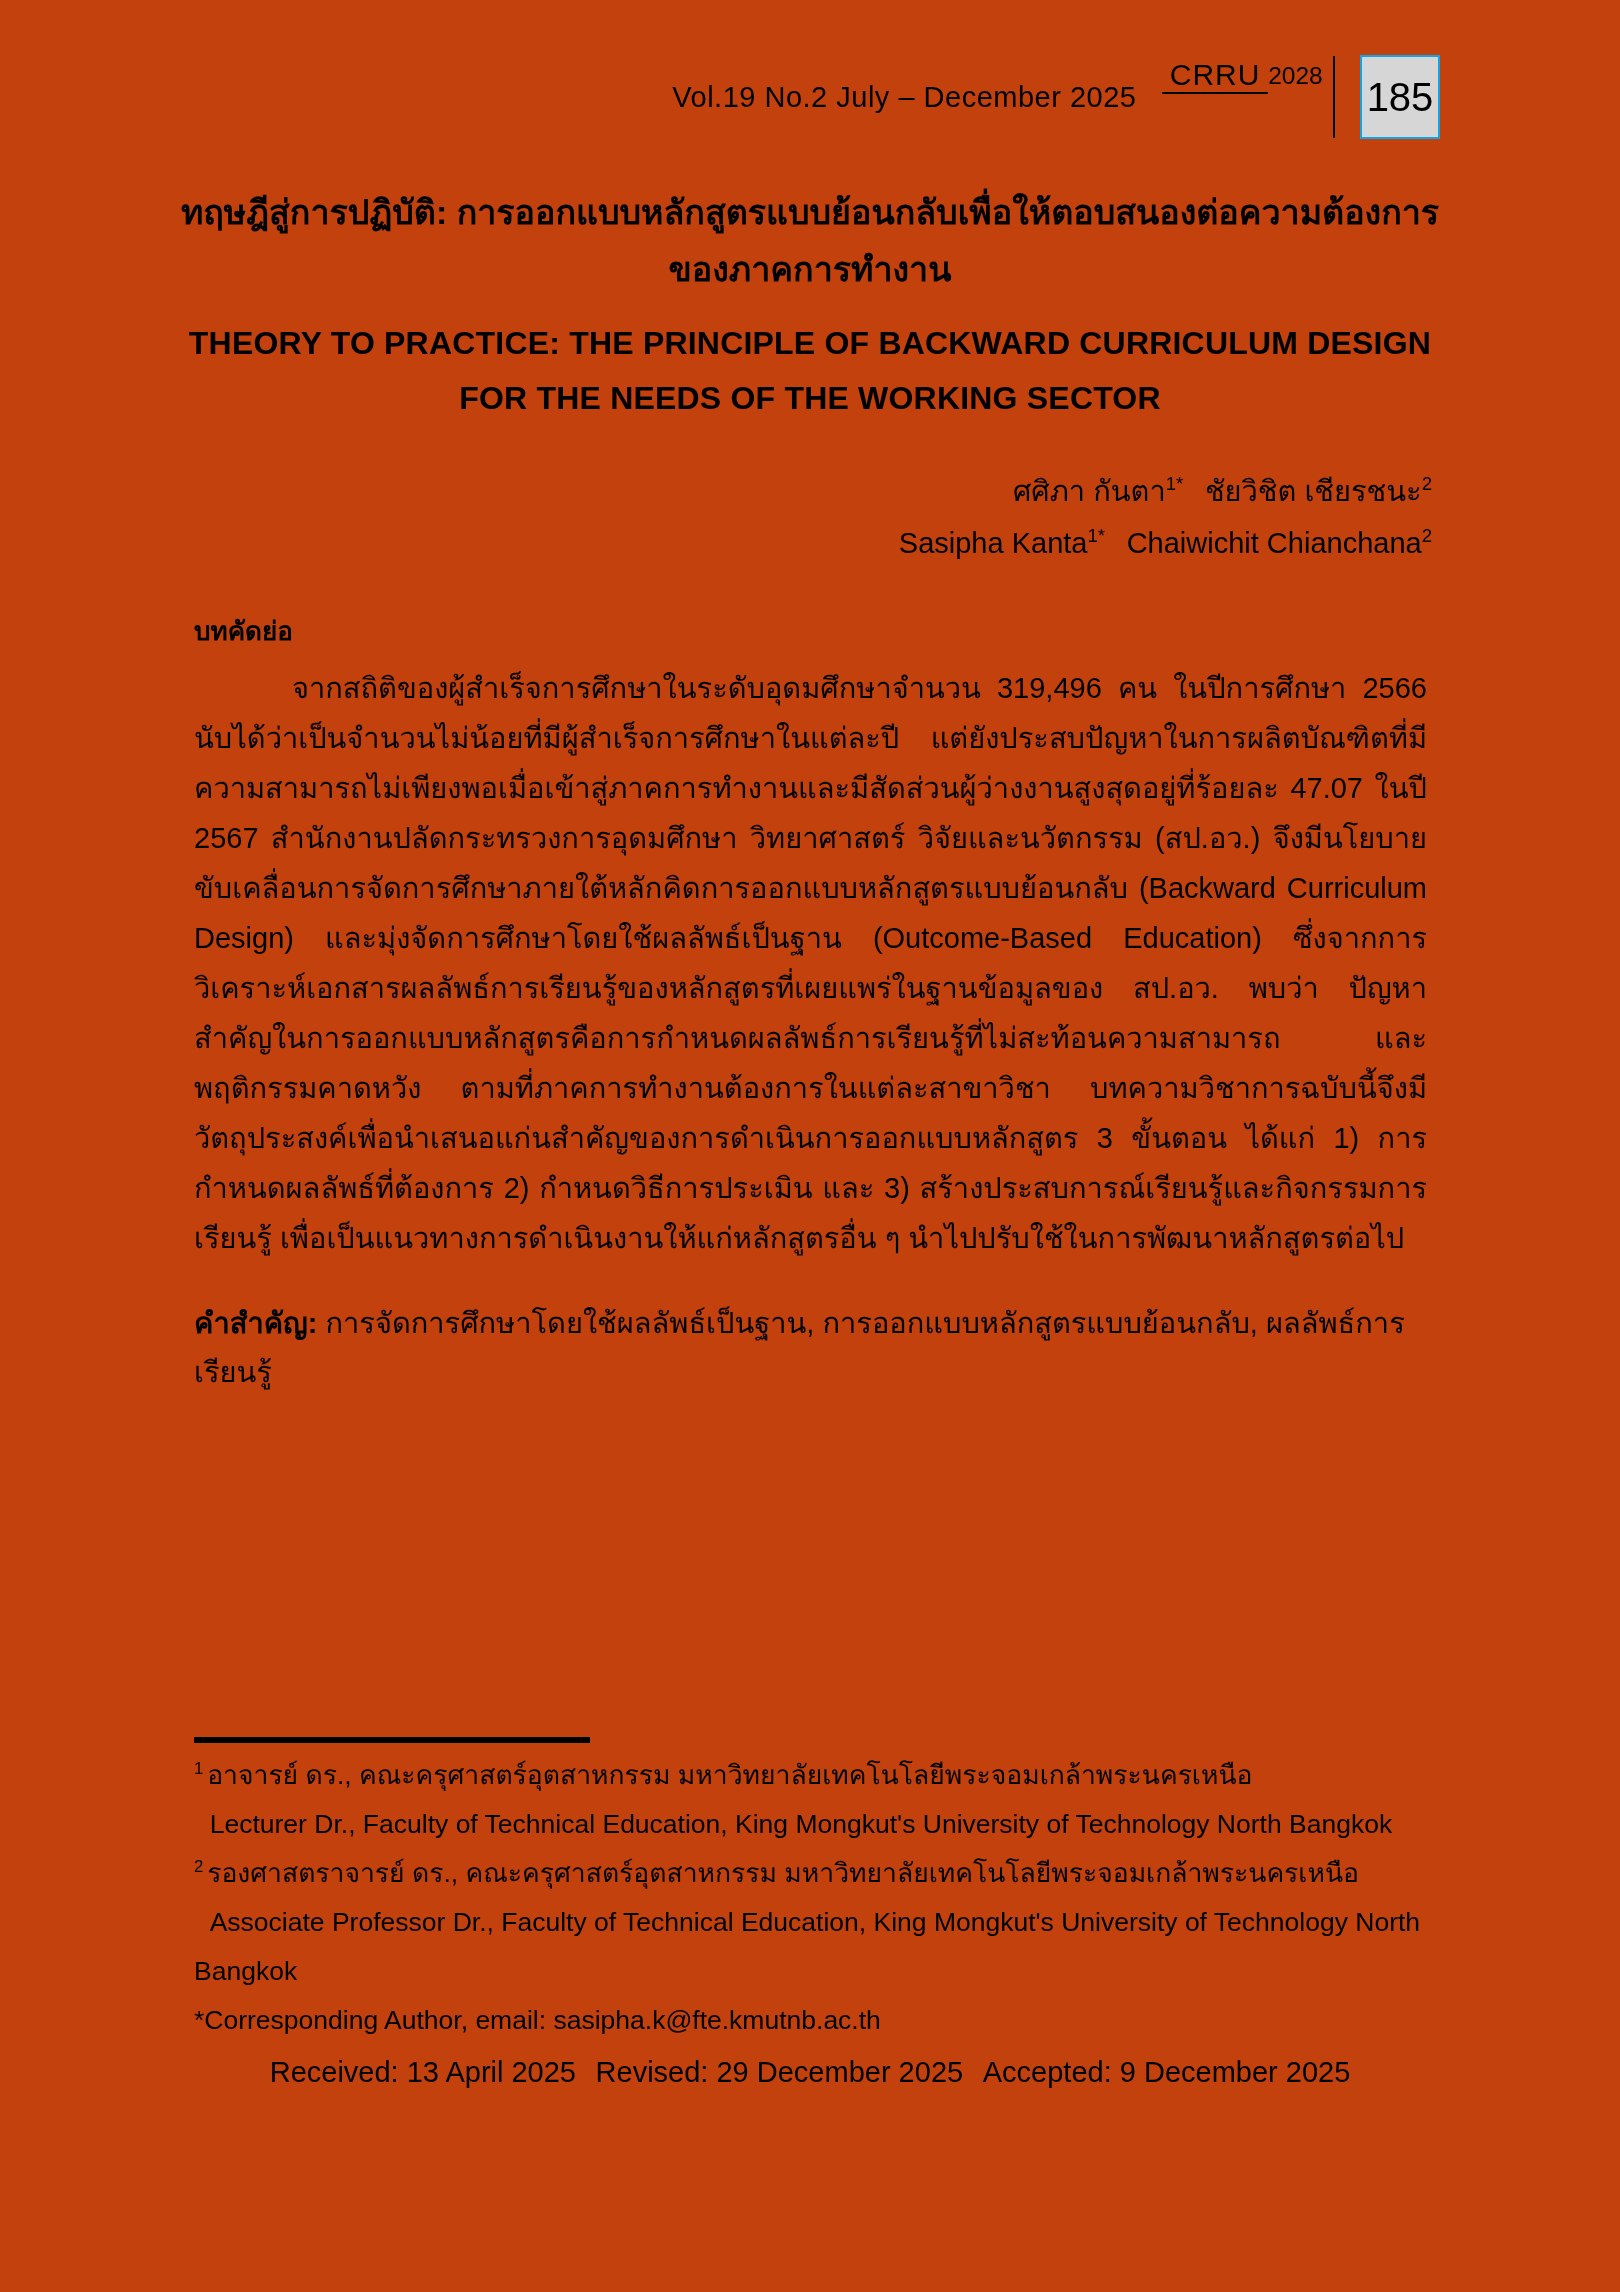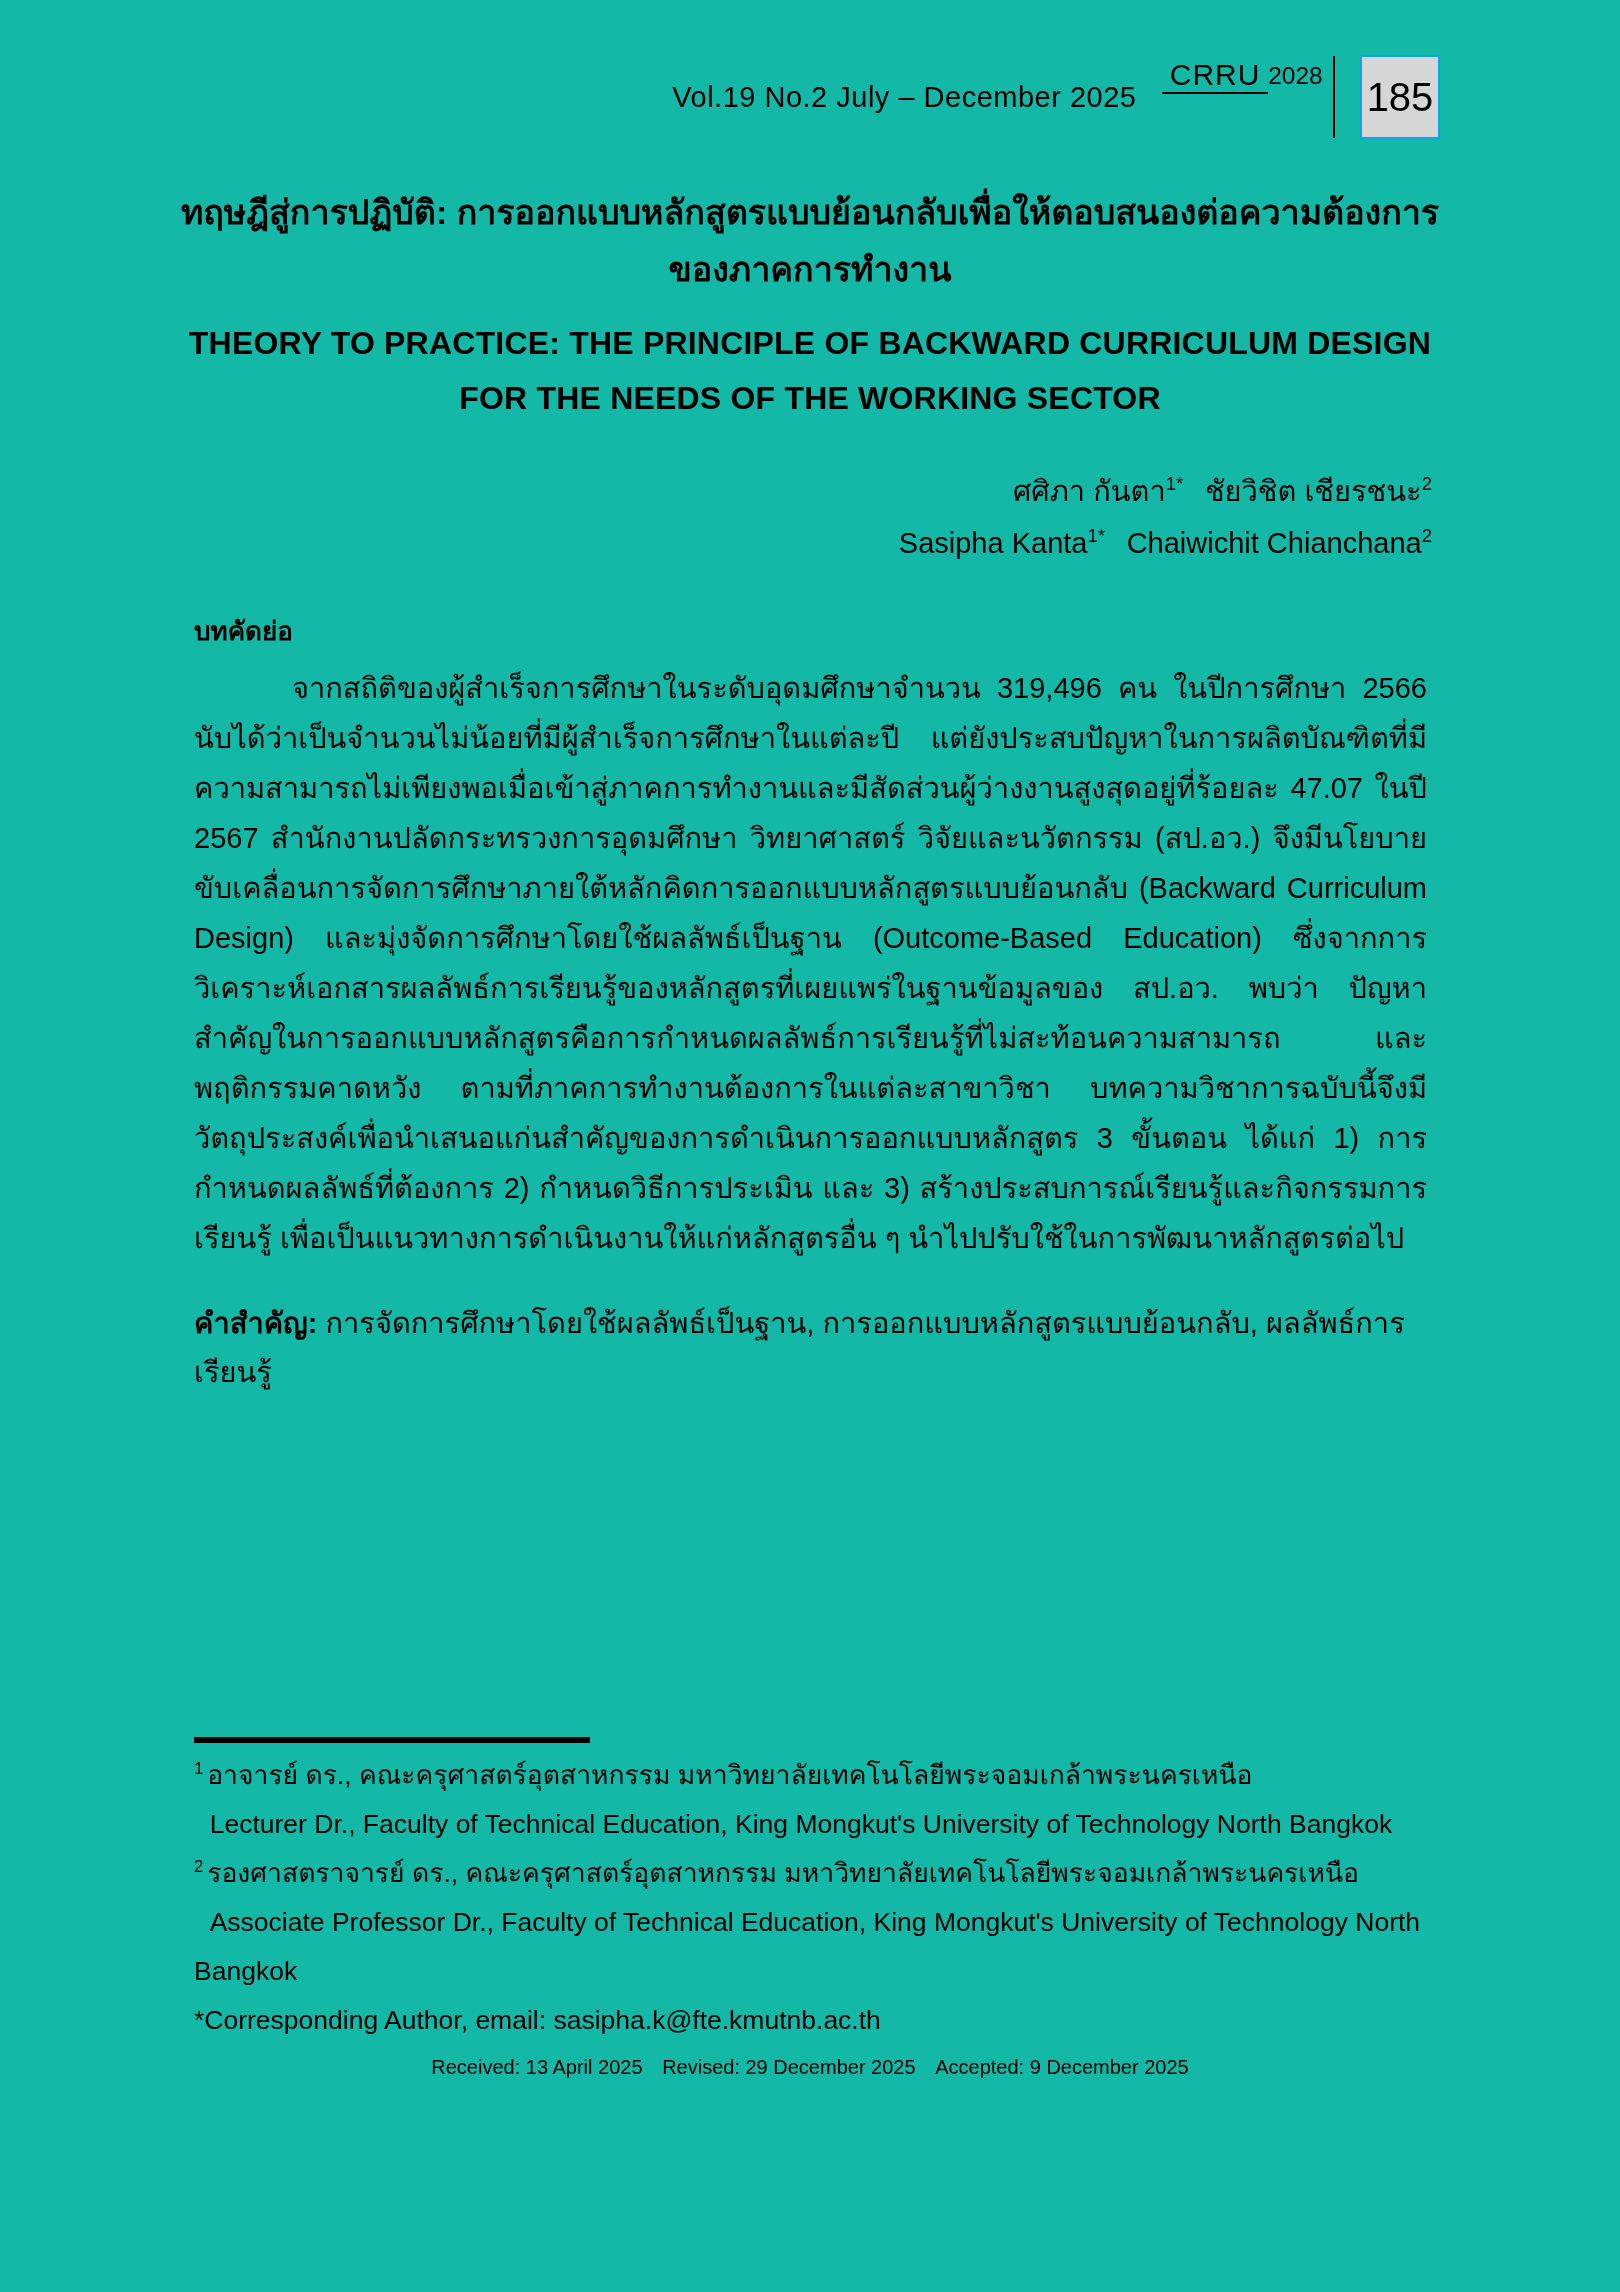--- a/index.html
+++ b/index.html
@@ -1,19 +1,19 @@
 <!DOCTYPE html>
 <html><head>
 <meta charset="utf-8">
 <style>
   html,body{margin:0;padding:0;background:#ffffff;}
   .page{
     position:relative;
     width:1620px;height:2293px;
-    background:#14b8a6;
+    background:#c2410c;
     color:#000000;
     font-family:"Liberation Sans","DejaVu Sans",sans-serif;
     overflow:hidden;
   }
   
   .header-row{
     position:absolute;top:55px;right:180px;
     display:flex;align-items:center;gap:25.5px;
   }
   .issue-text{font-size:29px;white-space:nowrap;letter-spacing:0.5px;}
@@ -71,21 +71,21 @@
   .footnotes{
     position:absolute;top:1751px;left:194px;width:1245px;
     font-size:26.5px;line-height:49px;
   }
   .footnotes sup{font-size:16.7px;vertical-align:super;line-height:0;margin-right:3.9px;}
   .fn-indent{padding-left:15.7px;}
   
   .dates-line{
     position:absolute;top:2056px;left:0;right:0;
     display:flex;justify-content:center;gap:19.6px;
-    font-size:20px;
+    font-size:29px;
   }
 </style>
 </head>
 <body>
 
 <div class="page">
 
   <div class="header-row">
     <div class="issue-text">Vol.19 No.2 July – December 2025</div>
     <div class="crru-logo">

